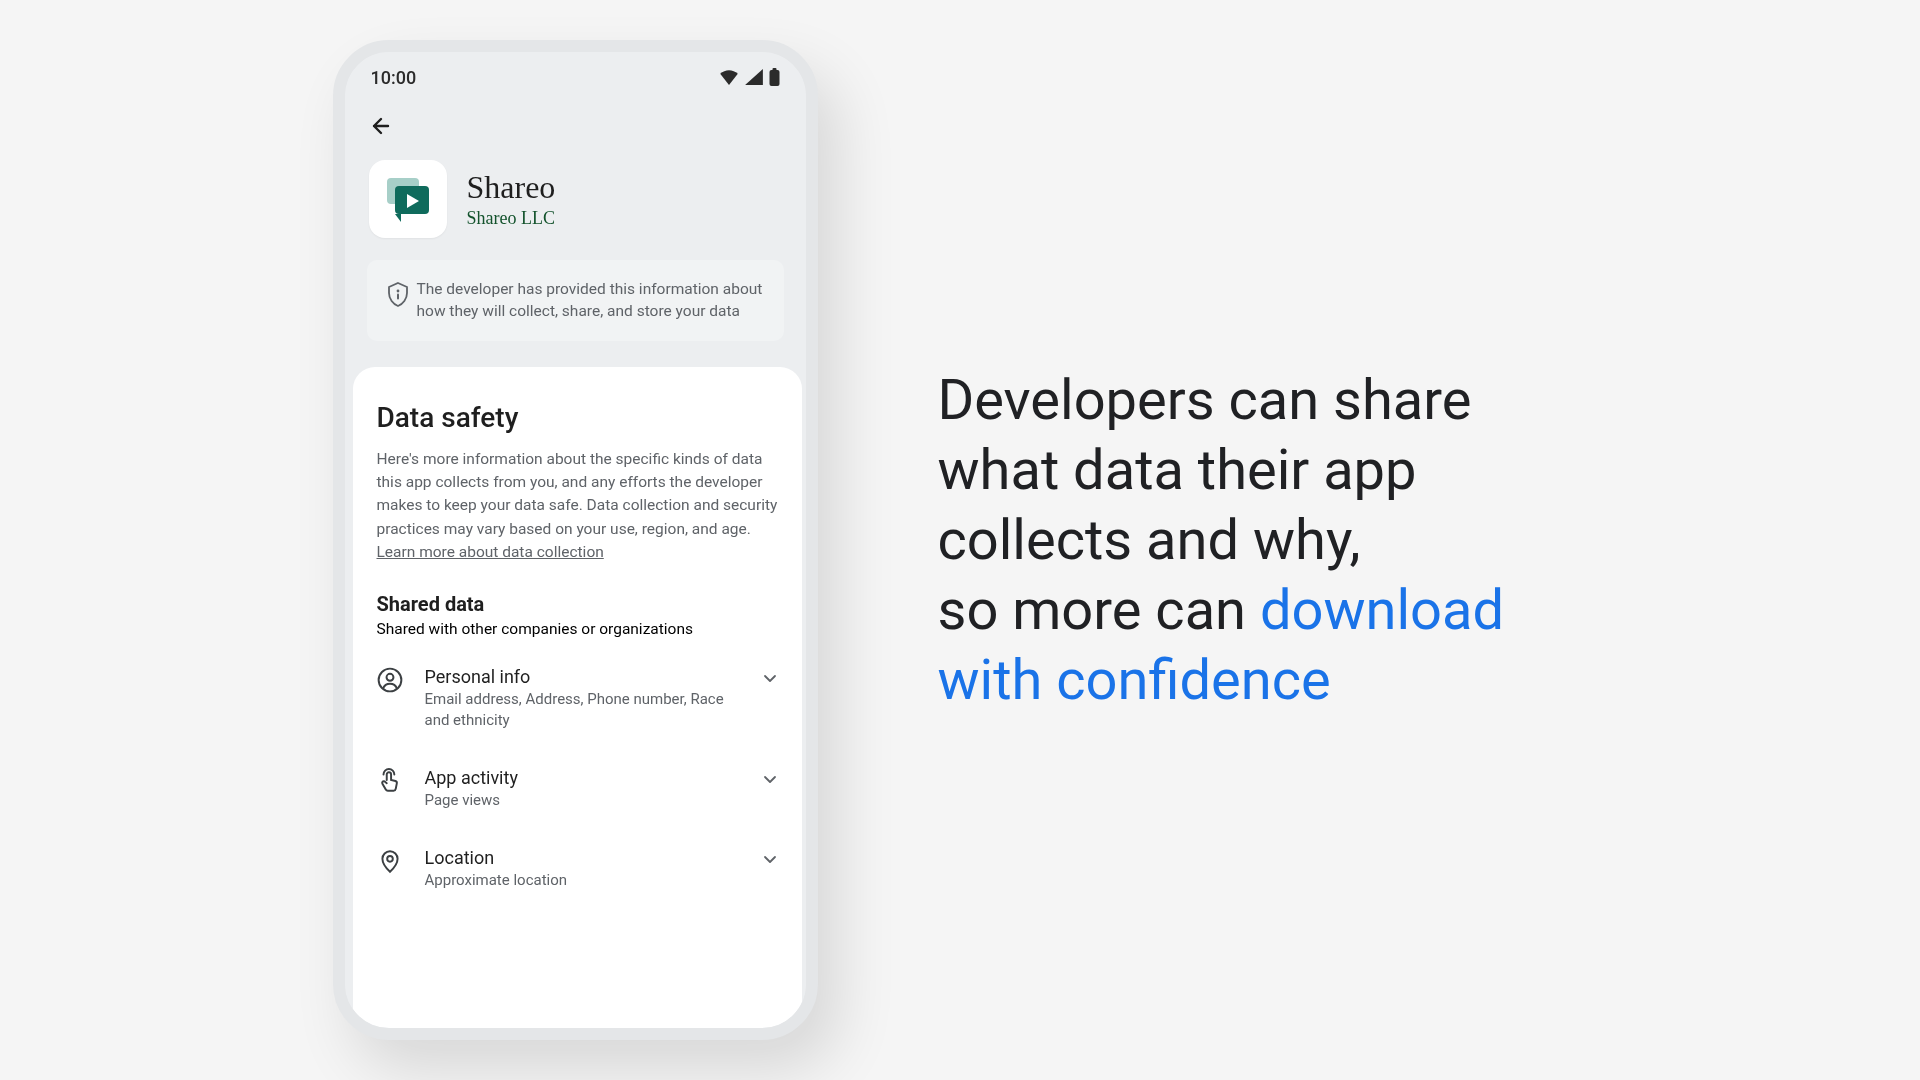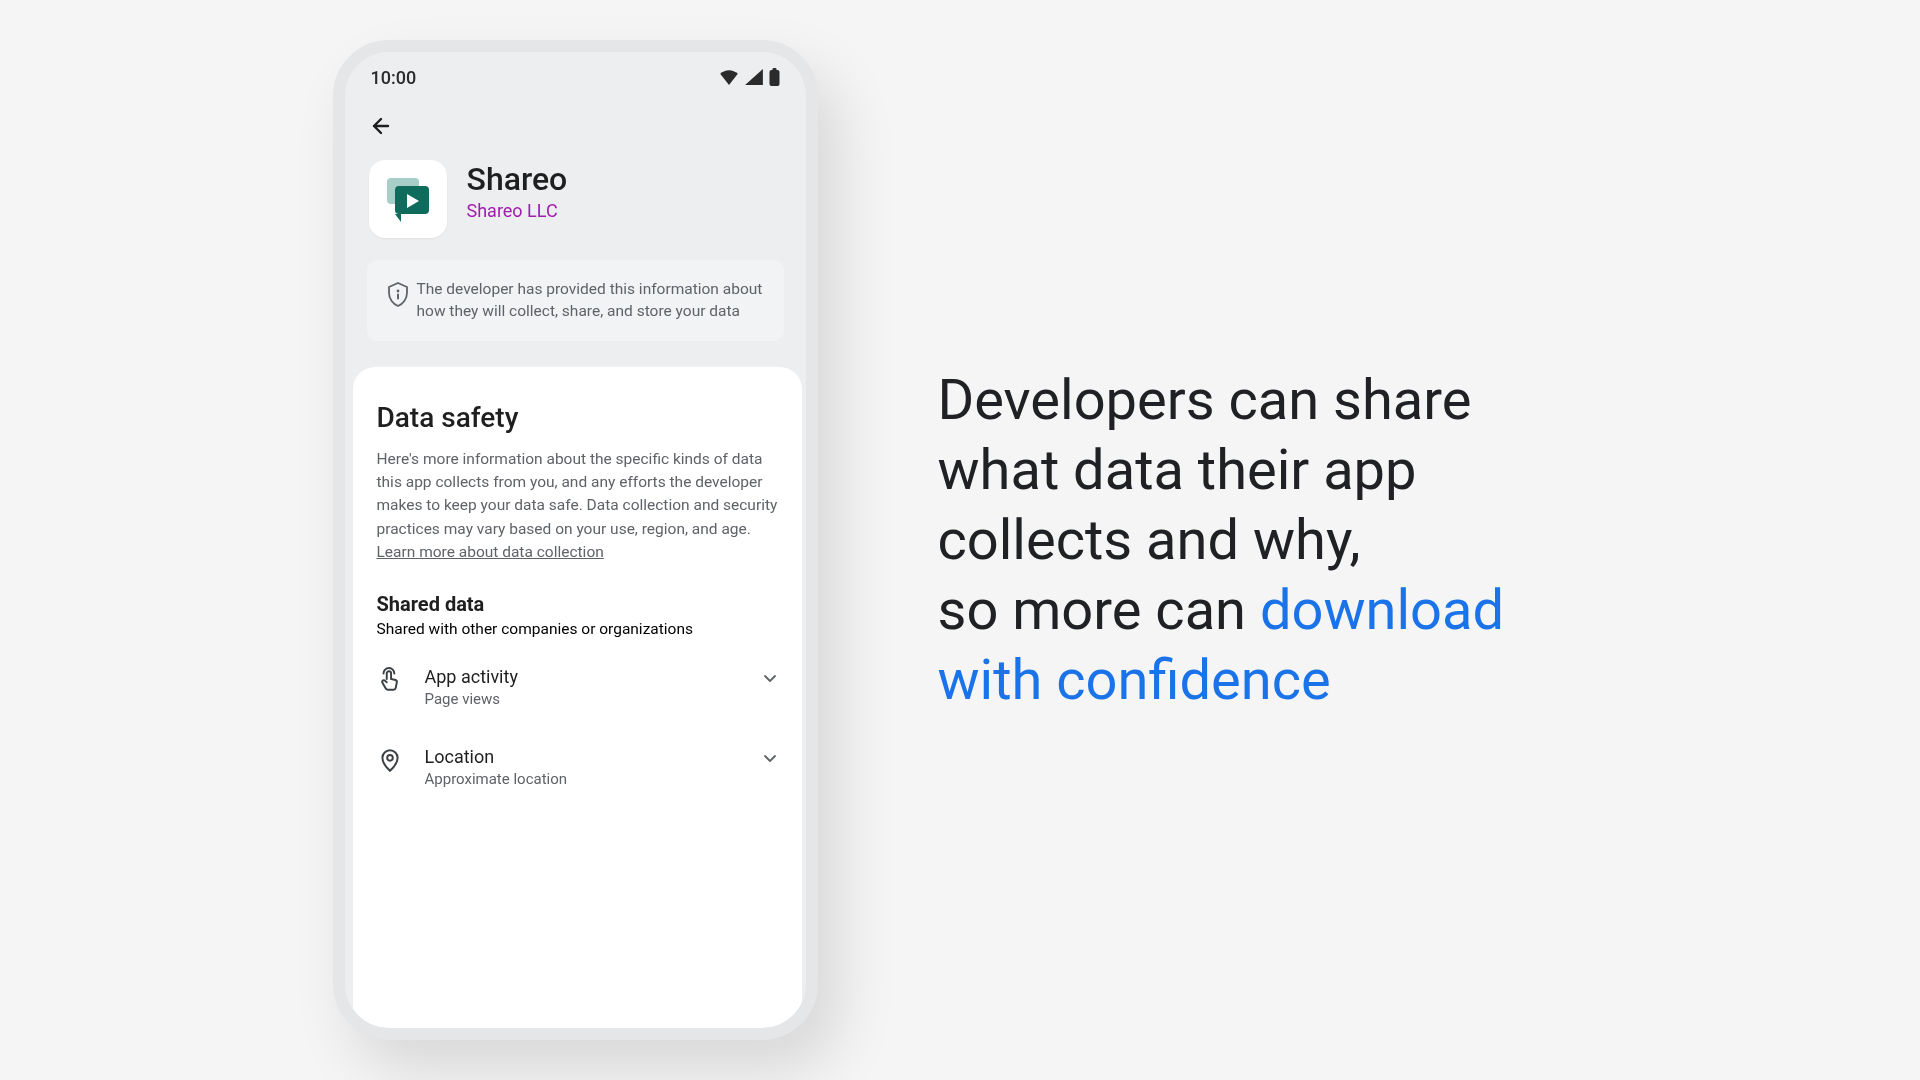--- a/index.html
+++ b/index.html
@@ -67,30 +67,31 @@
   .backrow {
     padding: 8px 20px 18px 20px;
   }
   .back-btn {
     width: 32px; height: 32px;
     display: flex; align-items: center; justify-content: center;
     cursor: pointer;
   }
   
   .apphdr {
-    display: flex; gap: 20px;
+    display: flex; align-items: center; gap: 20px;
     padding: 0 24px 22px 24px;
+    font-family: Liberation Serif, serif;
   }
   .appicon {
     width: 78px; height: 78px; border-radius: 16px; background: #fff;
     display: flex; align-items: center; justify-content: center;
     box-shadow: 0 1px 2px rgba(0,0,0,0.05);
   }
   .appname { font-size: 32px; color: #1f1f1f; font-weight: 500; }
-  .appdev { font-size: 18px; color: #a21caf; margin-top: 2px; }
+  .appdev { font-size: 18px; color: #14532d; margin-top: 2px; }
   
   .banner {
     margin: 0 22px;
     background: #f1f3f4;
     border-radius: 10px;
     padding: 18px 20px;
     display: flex; gap: 8px; align-items: flex-start;
   }
   .banner-text { font-size: 15.5px; color: #5f6368; line-height: 1.45; }
   .shield { flex-shrink: 0; margin-top: 4px; }
@@ -187,20 +188,38 @@
 
       <div class="card">
         <h2>Data safety</h2>
         <p class="card-desc">
           <span>Here's more information about the specific kinds of data this app collects from you, and any efforts the developer makes to keep your data safe. Data collection and security practices may vary based on your use, region, and age. </span><span class="learn">Learn more about data collection</span>
         </p>
 
         <div class="subhead">Shared data</div>
         <div class="subdesc">Shared with other companies or organizations</div>
 
+        <div class="item">
+          <span class="item-icon">
+            <svg width="26" height="26" viewBox="0 0 24 24">
+                <circle cx="12" cy="12" r="10.5" fill="none" stroke="#3c4043" stroke-width="1.8"></circle>
+                <circle cx="12" cy="9.5" r="3.2" fill="none" stroke="#3c4043" stroke-width="1.8"></circle>
+                <path d="M5.5 20c1.2-3 3.8-4.5 6.5-4.5s5.3 1.5 6.5 4.5" fill="none" stroke="#3c4043" stroke-width="1.8"></path>
+              </svg>
+          </span>
+          <div class="item-body">
+            <div class="item-title">Personal info</div>
+            <div class="item-sub">Email address, Address, Phone number, Race and ethnicity</div>
+          </div>
+          <span class="chev">
+            <svg width="16" height="16" viewBox="0 0 16 16">
+                <path fill="none" stroke="#5f6368" stroke-width="1.8" stroke-linecap="round" stroke-linejoin="round" d="M3 6l5 5 5-5"></path>
+              </svg>
+          </span>
+        </div>
 
         <div class="item">
           <span class="item-icon">
             <svg width="26" height="26" viewBox="0 0 24 24">
                 <path fill="none" stroke="#3c4043" stroke-width="1.8" stroke-linecap="round" d="M9 11V6a2 2 0 114 0v5l4 1c1 .3 1.5 1.2 1.3 2.2l-1 5c-.2 1-1 1.8-2 1.8H10c-.8 0-1.5-.4-1.9-1.1L5 14.5c-.6-1 .1-2.3 1.3-2.3.5 0 1 .2 1.3.6L9 14"></path>
                 <path fill="none" stroke="#3c4043" stroke-width="1.8" stroke-linecap="round" d="M6 6a5 5 0 015-5 5 5 0 015 5"></path>
               </svg>
           </span>
           <div class="item-body">
             <div class="item-title">App activity</div>

